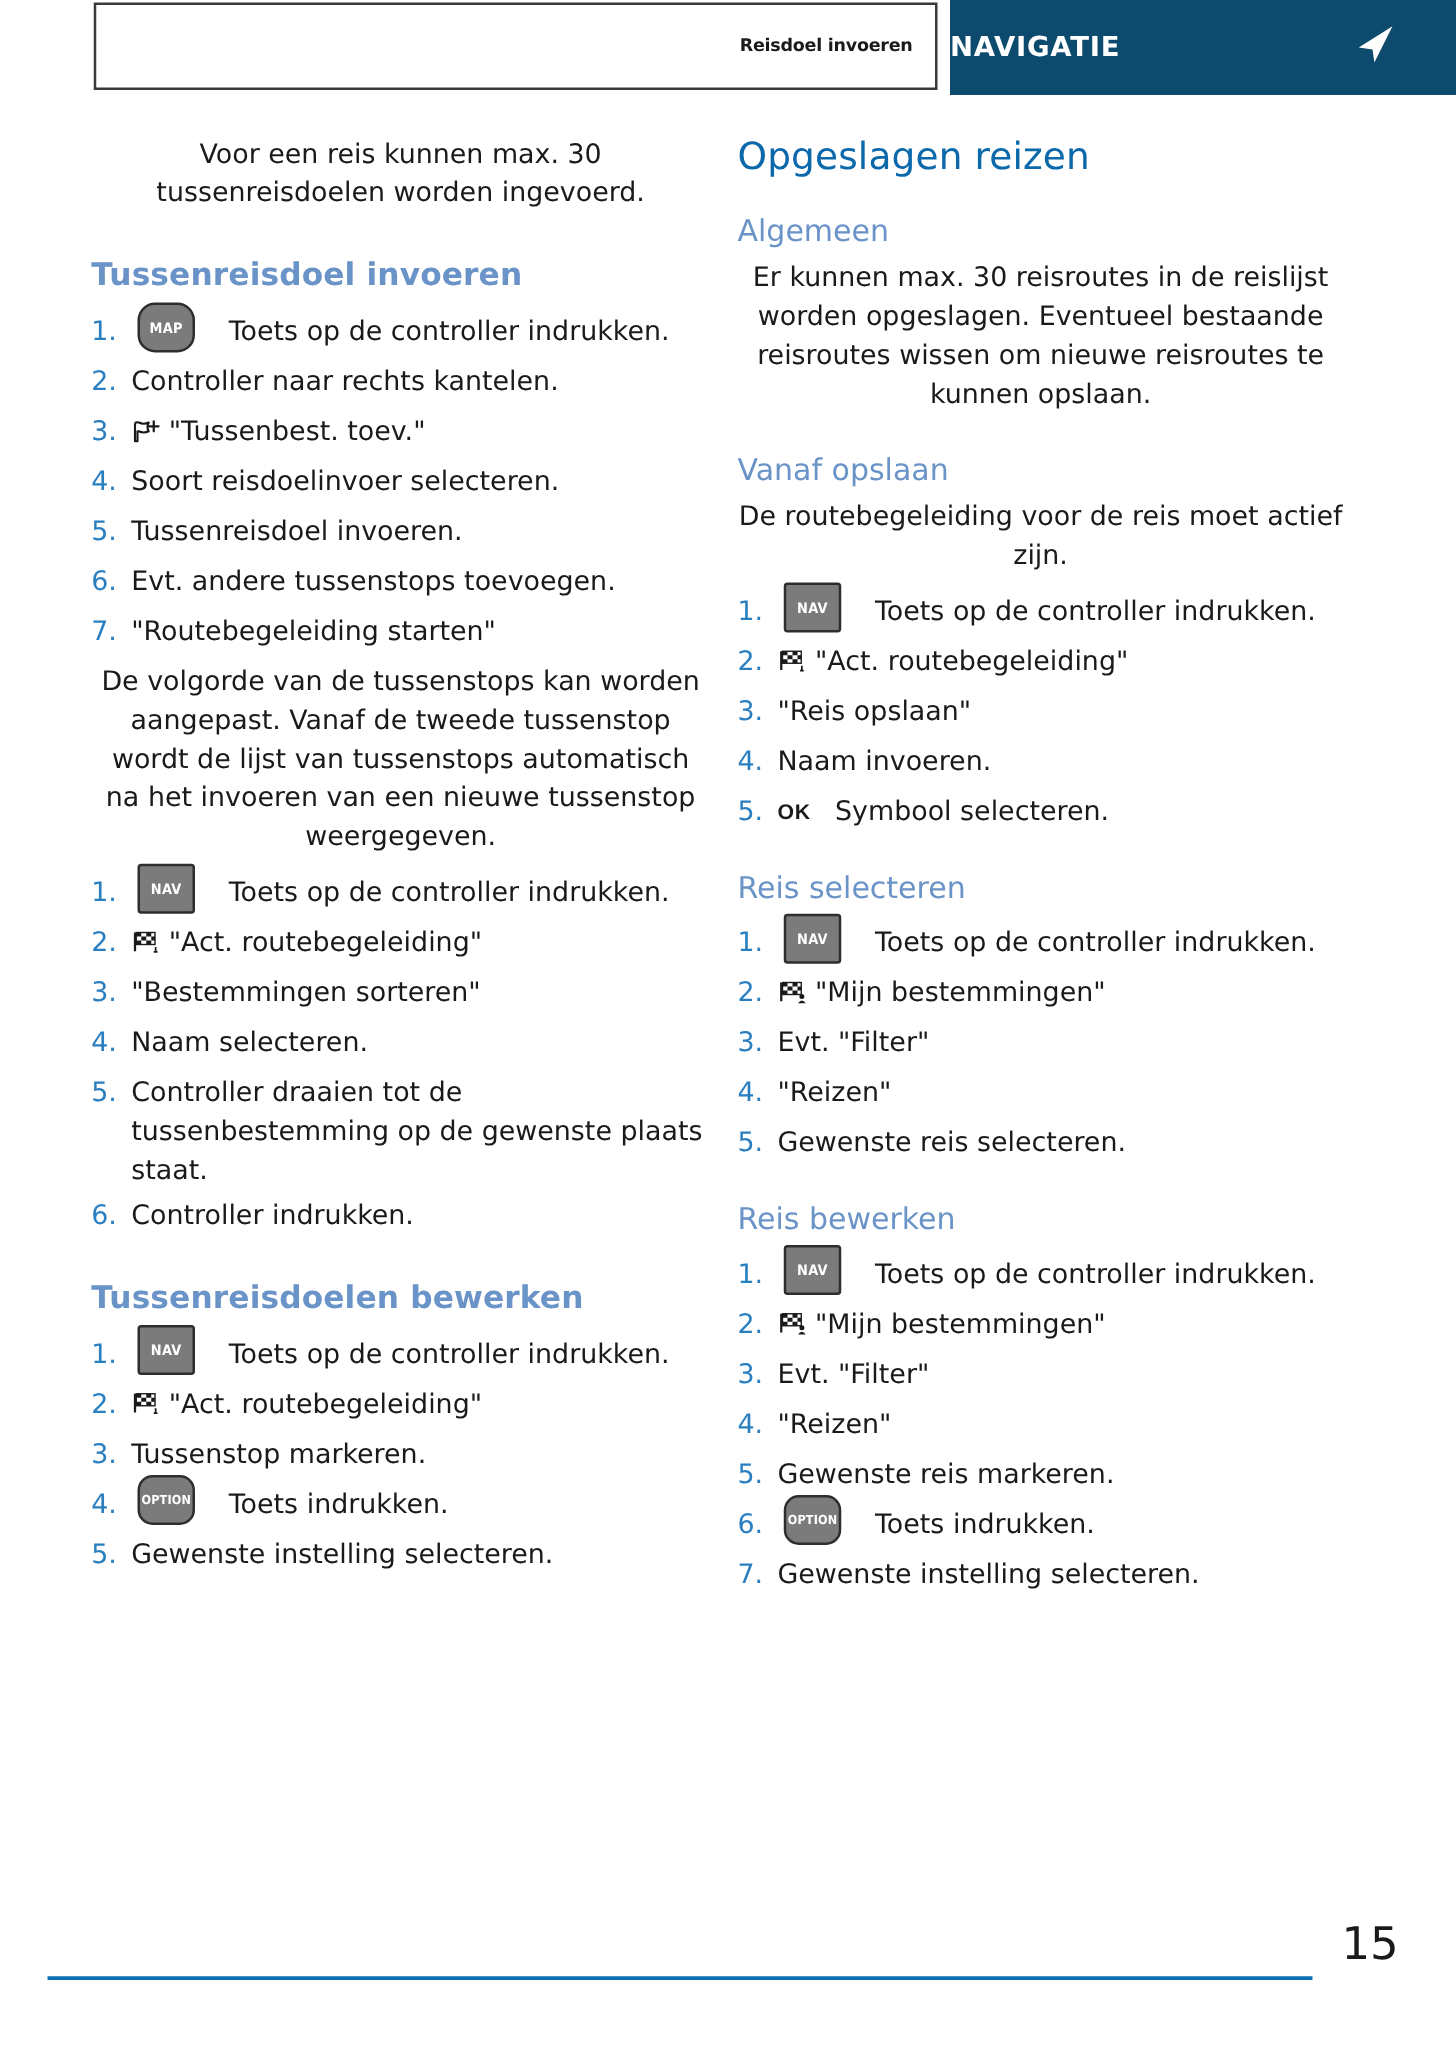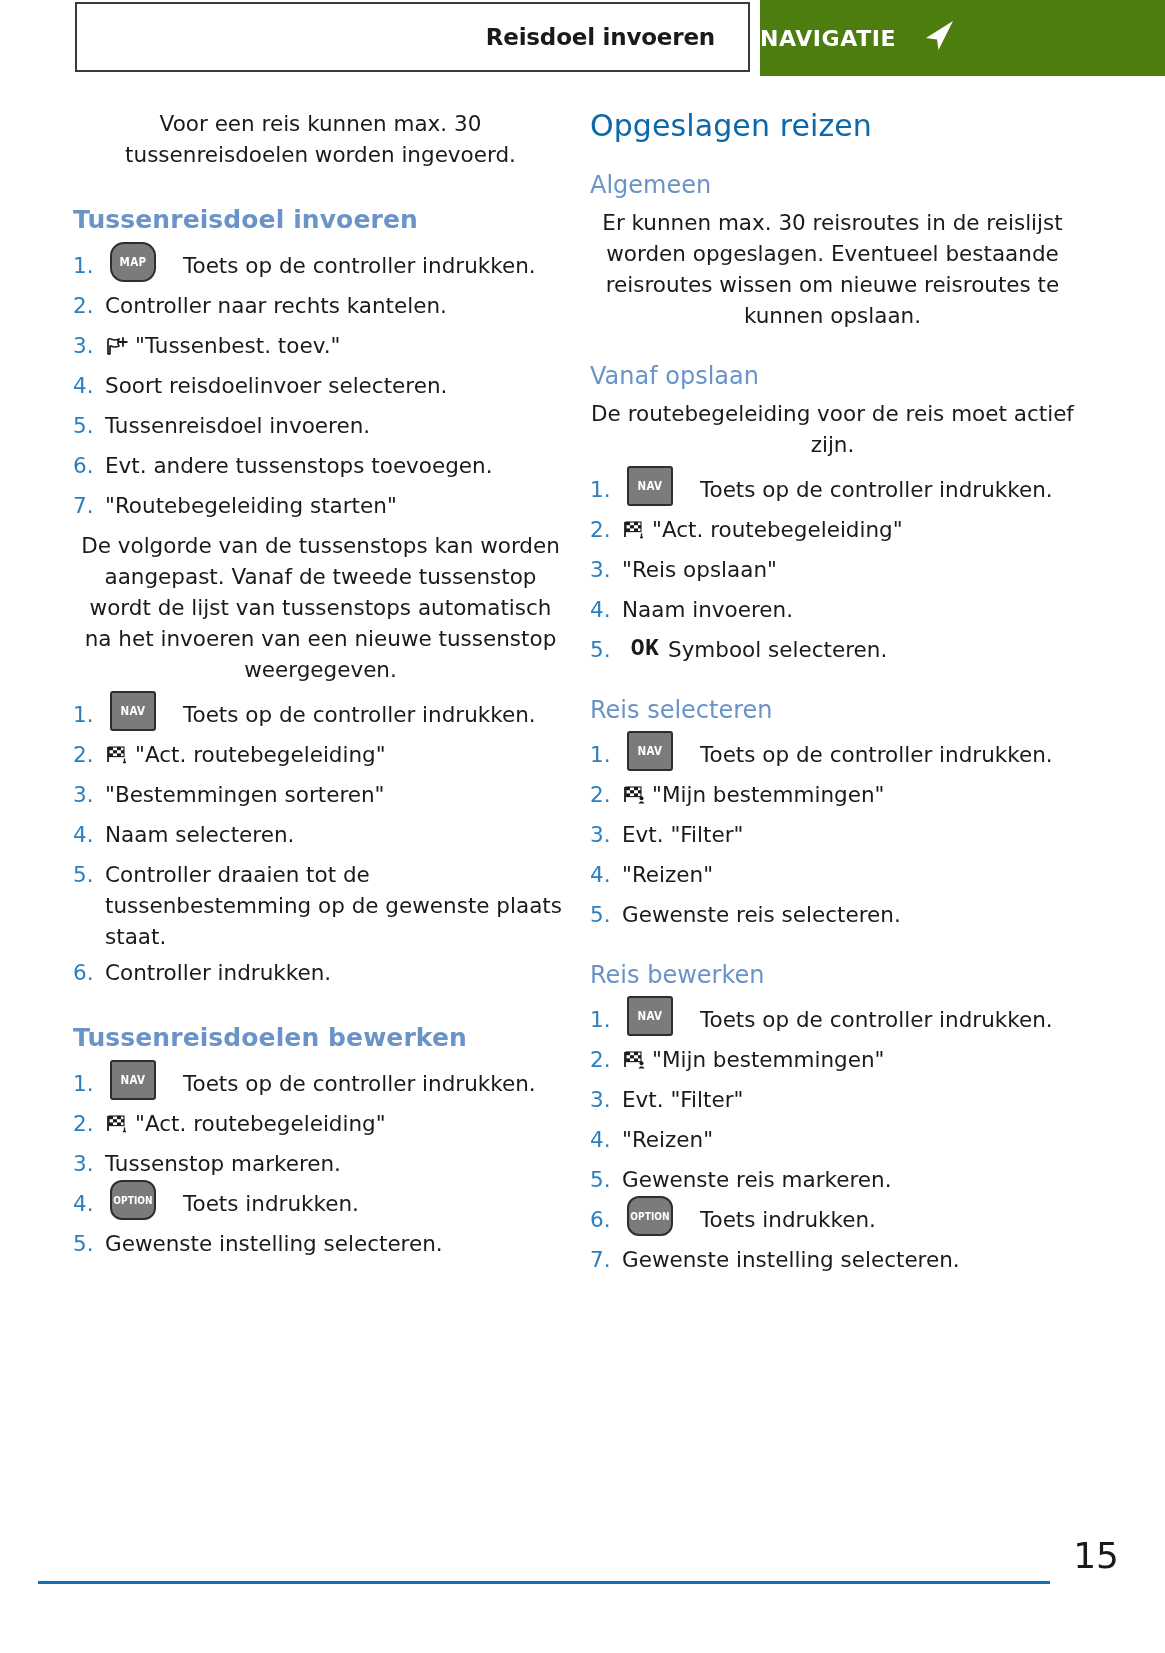--- a/index.html
+++ b/index.html
@@ -18,30 +18,30 @@
   }
   .header-box{
     position:absolute; left:75px; top:2px;
     width:675px; height:70px;
     border:2px solid #3a3a3a;
     background:#fff;
     box-sizing:border-box;
     display:flex; align-items:center; justify-content:flex-end;
   }
   .header-crumb{
-    font-size:23px; font-weight:700; color:#1a1a1a;
+    font-size:14px; font-weight:700; color:#1a1a1a;
     letter-spacing:-0.2px;
-    padding-right:33px;
+    padding-right:18px;
     white-space:nowrap;
   }
   .header-tab{
     position:absolute; left:760px; top:0;
     width:405px; height:76px;
-    background:#4d7c0f;
-    display:flex; align-items:center; justify-content:flex-start;
+    background:#0c4a6e;
+    display:flex; align-items:center; justify-content:space-between;
     padding-right:48px;
     box-sizing:border-box;
   }
   .header-tab-label{
     color:#ffffff; font-size:22px; font-weight:700;
     letter-spacing:0.6px; white-space:nowrap;
   }
   .nav-arrow{ margin-left:22px; display:block; }
 
   
@@ -107,24 +107,23 @@
   .key-wrap .key{ position:absolute; left:5px; top:-8px; }
 
   
   .glyph{
     display:inline-block; width:30px; flex:0 0 30px;
     text-align:left; vertical-align:middle; position:relative;
   }
   .glyph svg{ position:relative; top:4px; }
   .ok-sym{
     display:inline-block; width:46px; flex:0 0 46px;
-    font-size:23px; font-weight:700; color:#1a1a1a;
-    font-family:Liberation Mono, monospace;
+    font-size:17px; font-weight:700; color:#1a1a1a;
+    font-family:Liberation Sans, sans-serif;
     letter-spacing:0.5px;
-    text-align:center;
   }
 
   
   .footer{
     position:absolute; left:0; bottom:0; width:1165px; height:140px;
   }
   .footer-rule{
     position:absolute; left:38px; top:68px;
     width:1012px; height:3px; background:#0d6fb8;
   }

